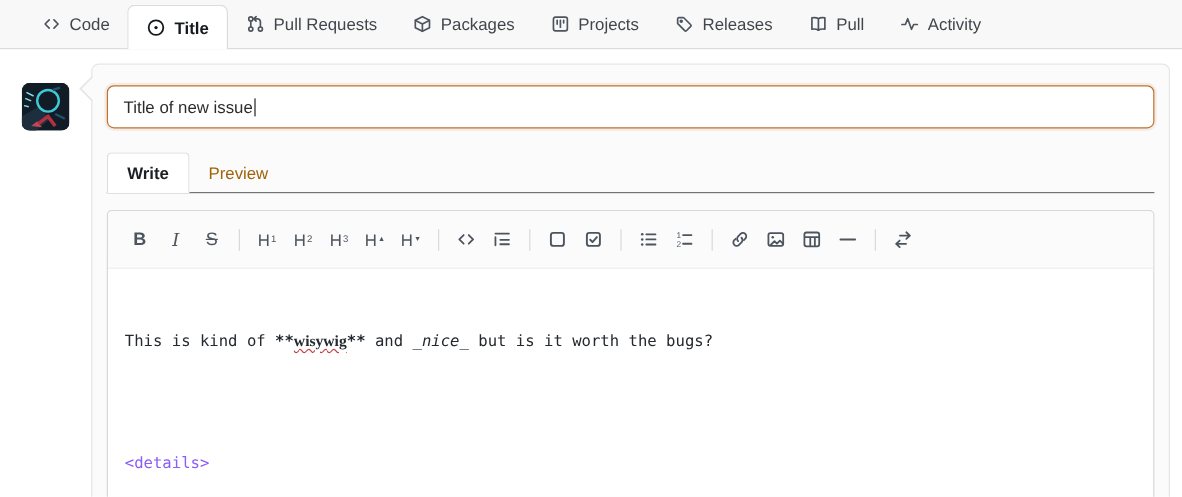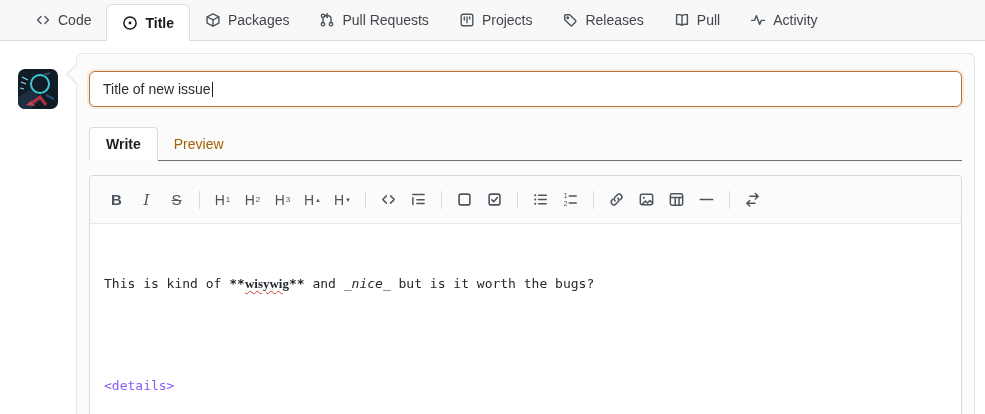--- a/index.html
+++ b/index.html
@@ -87,36 +87,36 @@
       <svg width="16" height="16" viewBox="0 0 16 16" fill="none" stroke="#16191d" stroke-width="1.5" stroke-linecap="round">
           <circle cx="8" cy="8" r="6.1"></circle>
           <circle cx="8" cy="8" r="1.4" fill="#16191d" stroke="none"></circle>
         </svg>
     </span>
     <span>Title</span>
   </a>
   <a class="nav-item">
     <span class="nic">
       <svg width="16" height="16" viewBox="0 0 16 16" fill="none" stroke="#4c545e" stroke-width="1.4" stroke-linecap="round" stroke-linejoin="round">
-          <path d="M8 1.9 13.9 4.9v6.2L8 14.1 2.1 11.1V4.9Z"></path>
-          <path d="M2.3 5 8 7.9 13.7 5M8 7.9v6"></path>
-        </svg>
-    </span>
-    <span>Packages</span>
-  </a>
-  <a class="nav-item">
-    <span class="nic">
-      <svg width="16" height="16" viewBox="0 0 16 16" fill="none" stroke="#4c545e" stroke-width="1.4" stroke-linecap="round" stroke-linejoin="round">
           <circle cx="4" cy="3.8" r="1.7"></circle>
           <circle cx="4" cy="12.2" r="1.7"></circle>
           <circle cx="12" cy="12.2" r="1.7"></circle>
           <path d="M4 5.5v5M8.4 1.8 6.5 3.7l1.9 1.9M6.9 3.7h2.6a2.5 2.5 0 0 1 2.5 2.5v4.2"></path>
         </svg>
     </span>
     <span>Pull Requests</span>
+  </a>
+  <a class="nav-item">
+    <span class="nic">
+      <svg width="16" height="16" viewBox="0 0 16 16" fill="none" stroke="#4c545e" stroke-width="1.4" stroke-linecap="round" stroke-linejoin="round">
+          <path d="M8 1.9 13.9 4.9v6.2L8 14.1 2.1 11.1V4.9Z"></path>
+          <path d="M2.3 5 8 7.9 13.7 5M8 7.9v6"></path>
+        </svg>
+    </span>
+    <span>Packages</span>
   </a>
   <a class="nav-item">
     <span class="nic">
       <svg width="16" height="16" viewBox="0 0 16 16" fill="none" stroke="#4c545e" stroke-width="1.4" stroke-linecap="round">
           <rect x="2.2" y="2.2" width="11.6" height="11.6" rx="1.8"></rect>
           <path d="M5.3 4.9v3.2M8 4.9v5.8M10.7 4.9v2.1"></path>
         </svg>
     </span>
     <span>Projects</span>
   </a>

